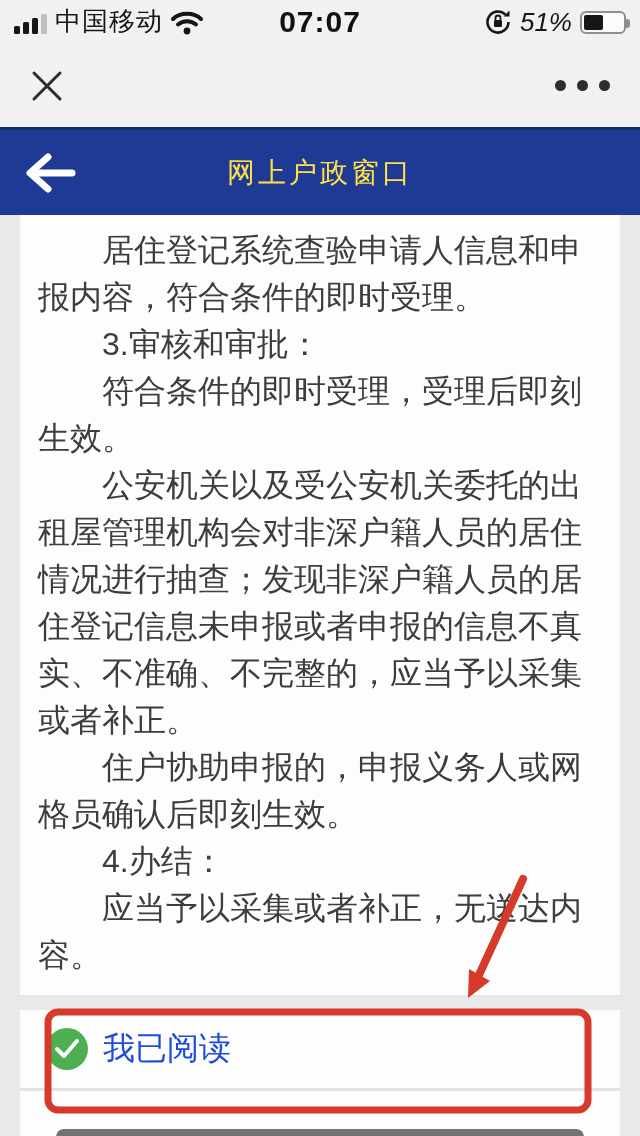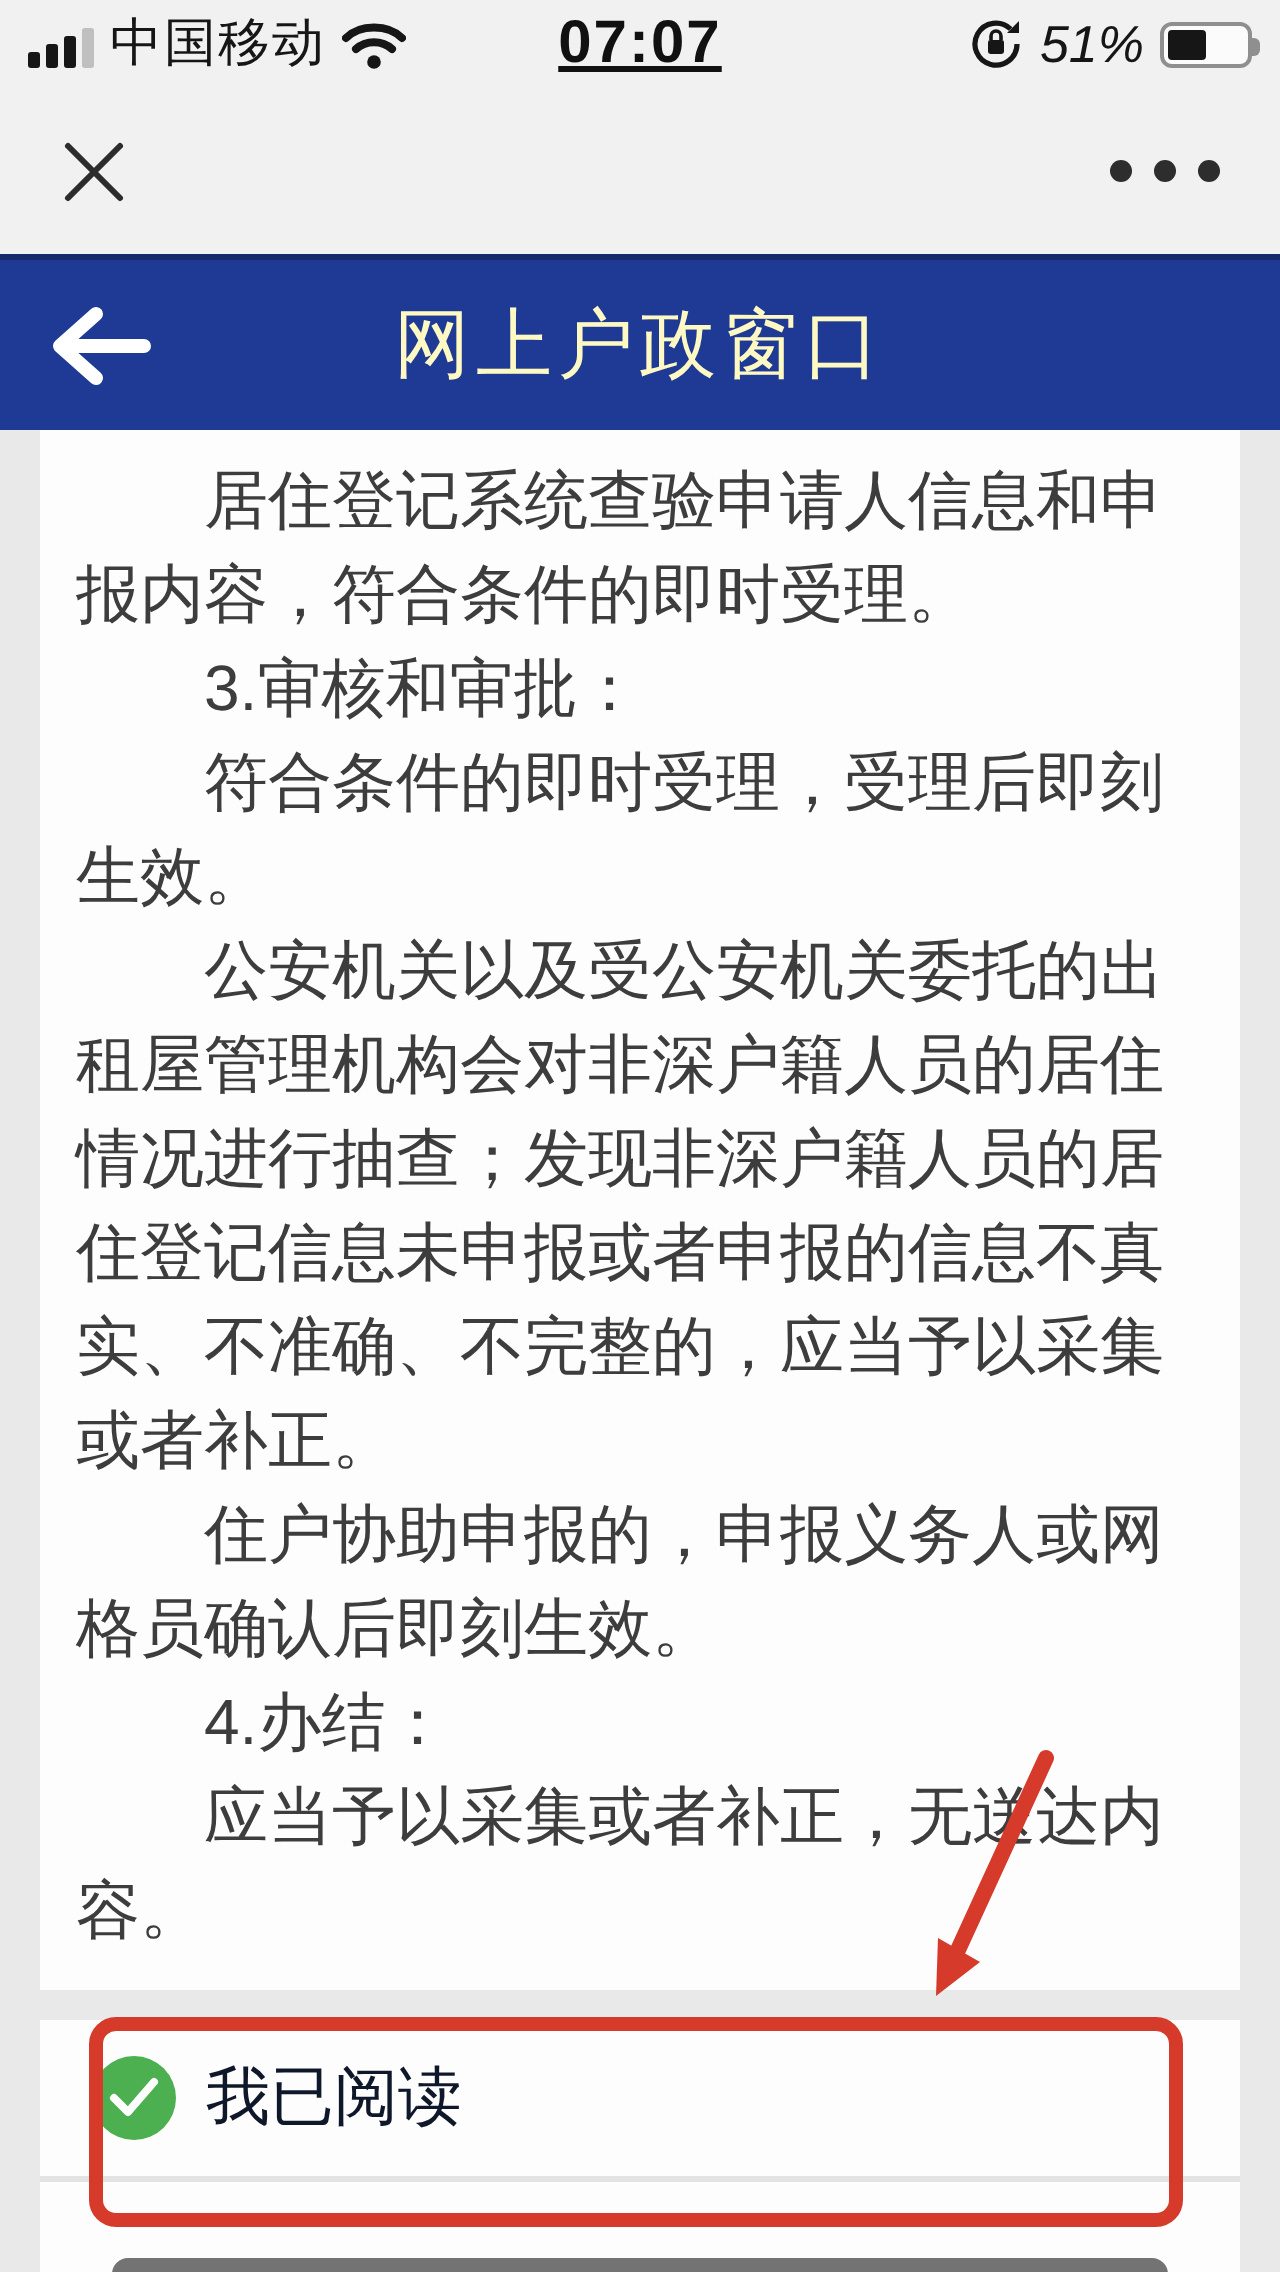--- a/index.html
+++ b/index.html
@@ -16,55 +16,55 @@
   }
   .sb-left{display:flex;align-items:flex-end;gap:8px;}
   .signal{display:flex;align-items:flex-end;gap:3px;height:22px;padding-bottom:2px;}
   .signal span{width:6px;border-radius:1.5px;background:#161616;display:block;}
   .signal .b1{height:8px;} .signal .b2{height:12px;} .signal .b3{height:16px;}
   .signal .b4{height:20px;background:#bfbfbf;}
   .carrier{font-size:26px;color:#161616;letter-spacing:1px;line-height:1;padding-bottom:2px;}
   .sb-time{
     position:absolute;left:0;right:0;top:0;height:44px;
     display:flex;align-items:center;justify-content:center;
-    font-size:30px;font-weight:700;color:#111;letter-spacing:1px;text-decoration:underline;
+    font-size:30px;font-weight:700;color:#111;letter-spacing:1px;
   }
   .sb-right{margin-left:auto;display:flex;align-items:center;gap:8px;z-index:1;}
   .pct{font-size:26px;color:#161616;font-style:italic;}
   .battery{position:relative;width:46px;height:23px;border:2px solid #8f8f8f;border-radius:6px;display:flex;align-items:center;padding:2px;box-sizing:border-box;background:#fbfbfb;}
   .battery .fill{width:50%;height:100%;background:#161616;border-radius:2px;}
   .battery .nub{position:absolute;right:-6px;top:6px;width:4px;height:9px;background:#8f8f8f;border-radius:0 3px 3px 0;}
   
   .wx-header{
     height:83px;background:#f1f1f1;display:flex;align-items:center;
     justify-content:space-between;padding:0 30px;box-sizing:border-box;
   }
   .dots{display:flex;gap:11px;align-items:center;}
   .dots i{width:11px;height:11px;border-radius:50%;background:#2d2d2d;display:block;}
   
   .navbar{
     height:88px;background:#1e3a94;position:relative;
     display:flex;align-items:center;justify-content:center;
     border-top:3px solid #16296d;box-sizing:border-box;
   }
-  .navbar .title{color:#fef9c3;font-size:38px;letter-spacing:3px;}
+  .navbar .title{color:#fde047;font-size:28px;letter-spacing:3px;}
   .back-btn{position:absolute;left:24px;top:50%;transform:translateY(-50%);width:52px;height:44px;display:flex;align-items:center;}
   
   .page{padding:0 20px;}
   .text-card{
     background:#fdfdfd;padding:12px 18px 16px 18px;
     font-size:32px;line-height:47px;color:#3d3d3d;
   }
   .text-card p{margin:0;text-indent:2em;}
   .check-card{
     background:#fdfdfd;margin-top:15px;height:78px;
     display:flex;align-items:center;padding-left:26px;cursor:pointer;
   }
   .check-circle{width:42px;height:42px;border-radius:50%;background:#4caf50;display:flex;align-items:center;justify-content:center;flex:0 0 auto;}
-  .check-label{margin-left:15px;font-size:32px;color:#0f172a;}
+  .check-label{margin-left:15px;font-size:32px;color:#1d4ed8;}
   .divider{height:3px;background:#e3e3e3;}
   .button-card{background:#fdfdfd;padding:38px 0 14px 0;}
   .agree-btn{
     width:528px;height:71px;margin:0 auto;background:#737373;border:none;
     border-radius:8px;display:flex;align-items:center;justify-content:center;
     color:#e8f5fd;font-size:44px;letter-spacing:4px;cursor:pointer;
     font-family:inherit;
   }
   .bottom-strip{height:22px;position:relative;}
   .bottom-strip::after{content:"";position:absolute;left:0;right:0;top:12px;height:2px;background:#d9d9d9;}

